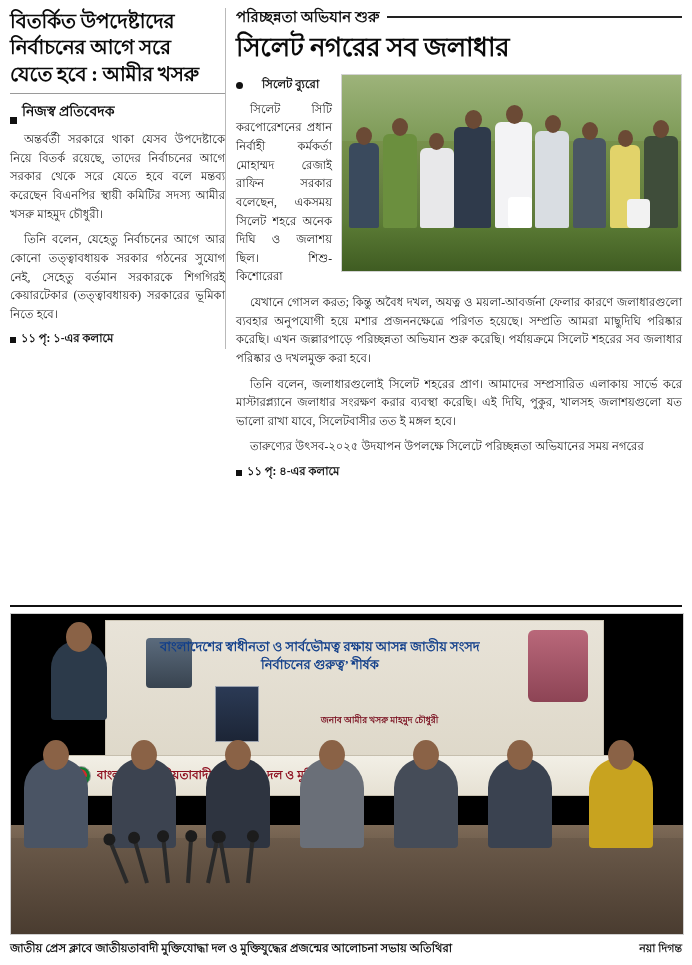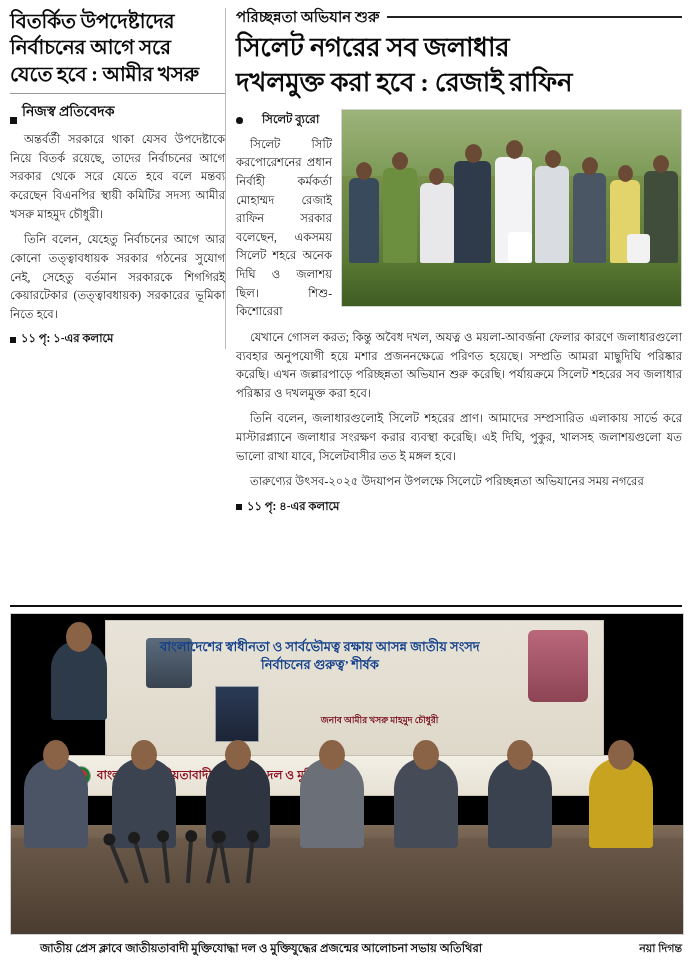--- a/index.html
+++ b/index.html
@@ -355,21 +355,20 @@
   .caption-bottom {
     display: flex;
     align-items: baseline;
     justify-content: space-between;
     gap: 10px;
     margin-top: 5px;
     font-family: "Liberation Serif", serif;
     font-weight: bold;
     font-size: 11.5px;
     color: #111;
-    margin-left: 30px;
   }
   .caption-bottom .credit {
     font-weight: bold;
     font-size: 11px;
     white-space: nowrap;
     color: #222;
   }
 </style>
 </head>
 <body>
@@ -397,21 +396,20 @@
       </div>
     </div>
 
     <div class="col-right">
       <div class="kicker">
         <span>পরিচ্ছন্নতা অভিযান শুরু</span>
         <span class="rule"></span>
       </div>
       <h1 class="hl-right">
         <span class="hl-line">সিলেট নগরের সব জলাধার</span>
-        <span class="hl-line">দখলমুক্ত করা হবে : রেজাই রাফিন</span>
       </h1>
 
       <div class="right-top">
         <div class="right-narrow">
           <div class="cap-dot">
             <span class="dot"></span>
             <span>সিলেট ব্যুরো</span>
           </div>
           <p class="body-text">সিলেট সিটি করপোরেশনের প্রধান নির্বাহী কর্মকর্তা মোহাম্মদ রেজাই রাফিন সরকার বলেছেন, একসময় সিলেট শহরে অনেক দিঘি ও জলাশয় ছিল। শিশু-কিশোরেরা</p>
         </div>

